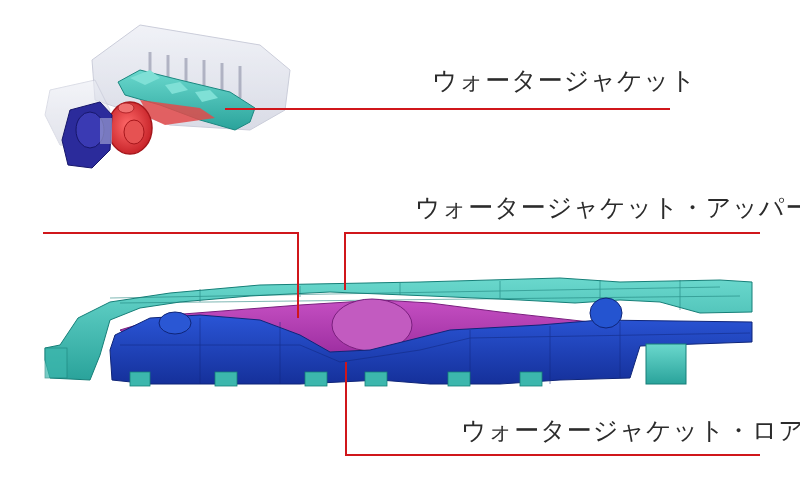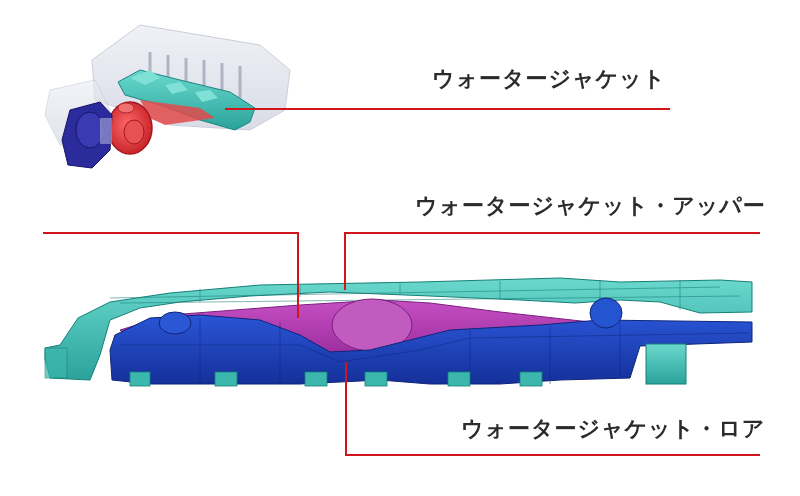--- a/index.html
+++ b/index.html
@@ -1,19 +1,19 @@
 <!DOCTYPE html>
 <html><head>
   <meta charset="utf-8">
   <style>
     html, body { margin: 0; padding: 0; background: #ffffff; }
     body { width: 800px; height: 496px; position: relative; overflow: hidden;
            font-family: "DejaVu Sans", "Liberation Sans", sans-serif; }
     .stage { position: absolute; left: 0; top: 0; width: 800px; height: 496px; }
-    .label { position: absolute; color: #2b2b2b; font-size: 22px; font-weight: bold;
+    .label { position: absolute; color: #2b2b2b; font-size: 25px; font-weight: normal;
              letter-spacing: 1px; white-space: nowrap; line-height: 1; }
     svg { position: absolute; left: 0; top: 0; }
   </style>
 </head>
 <body>
 
 <div class="stage">
 
   <svg width="800" height="496">
     <defs>

